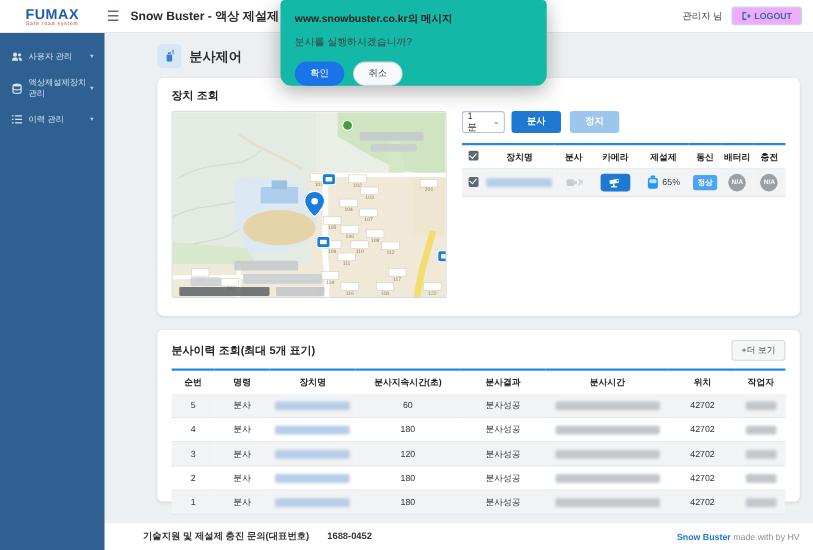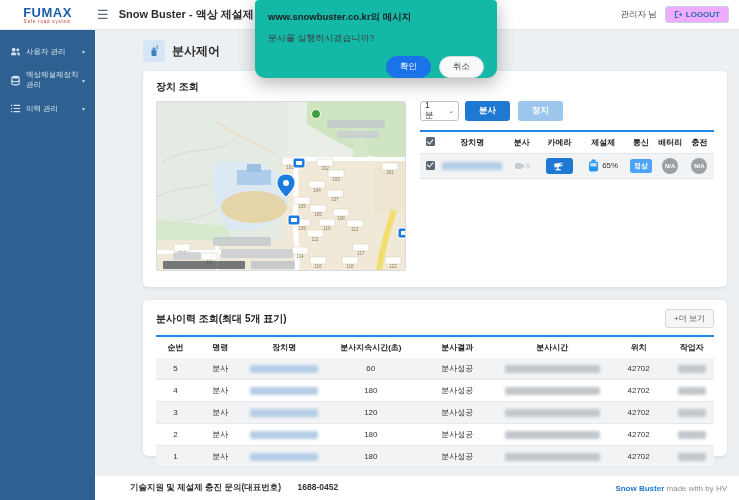--- a/index.html
+++ b/index.html
@@ -95,21 +95,21 @@
   .support { font-size:8.5px; font-weight:bold; color:#333; }
   .support .phone { margin-left:14px; }
   .credit { font-size:8px; color:#8a9097; }
   .credit .brand { color:#1f78d1; font-weight:bold; }
 
   
   .dialog { position:absolute; top:0; left:255px; width:242px; background:#14b8a6; z-index:20;
             border-radius:4px 4px 10px 10px; box-shadow:0 5px 18px rgba(0,0,0,.3); padding:11px 13px 0; }
   .dialog-title { font-size:9.5px; font-weight:bold; color:#202124; margin-bottom:8px; }
   .dialog-msg { font-size:9px; color:#3c4043; margin-bottom:11px; }
-  .dialog-actions { display:flex; justify-content:flex-end; gap:8px; }
+  .dialog-actions { display:flex; gap:8px; }
   .dlg-btn { font-size:8.5px; padding:4px 13px; border-radius:12px; cursor:pointer; font-family:inherit; }
   .dlg-confirm { background:#1a73e8; border:1px solid #1a73e8; color:#fff; }
   .dlg-cancel { background:#f8f9fa; border:1px solid #dadce0; color:#3c4043; }
 </style>
 </head>
 <body>
 
 <div class="screen">
 
   <header class="topbar">

